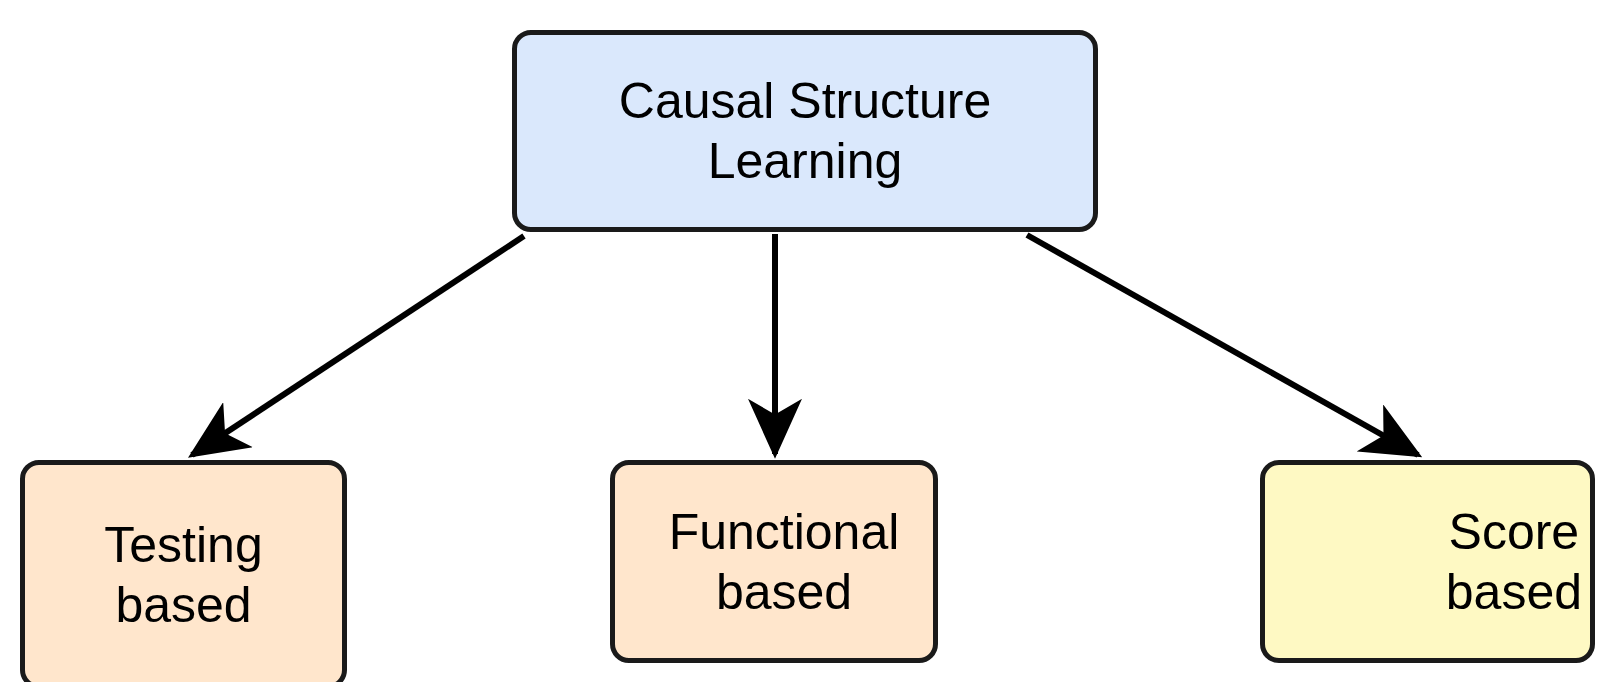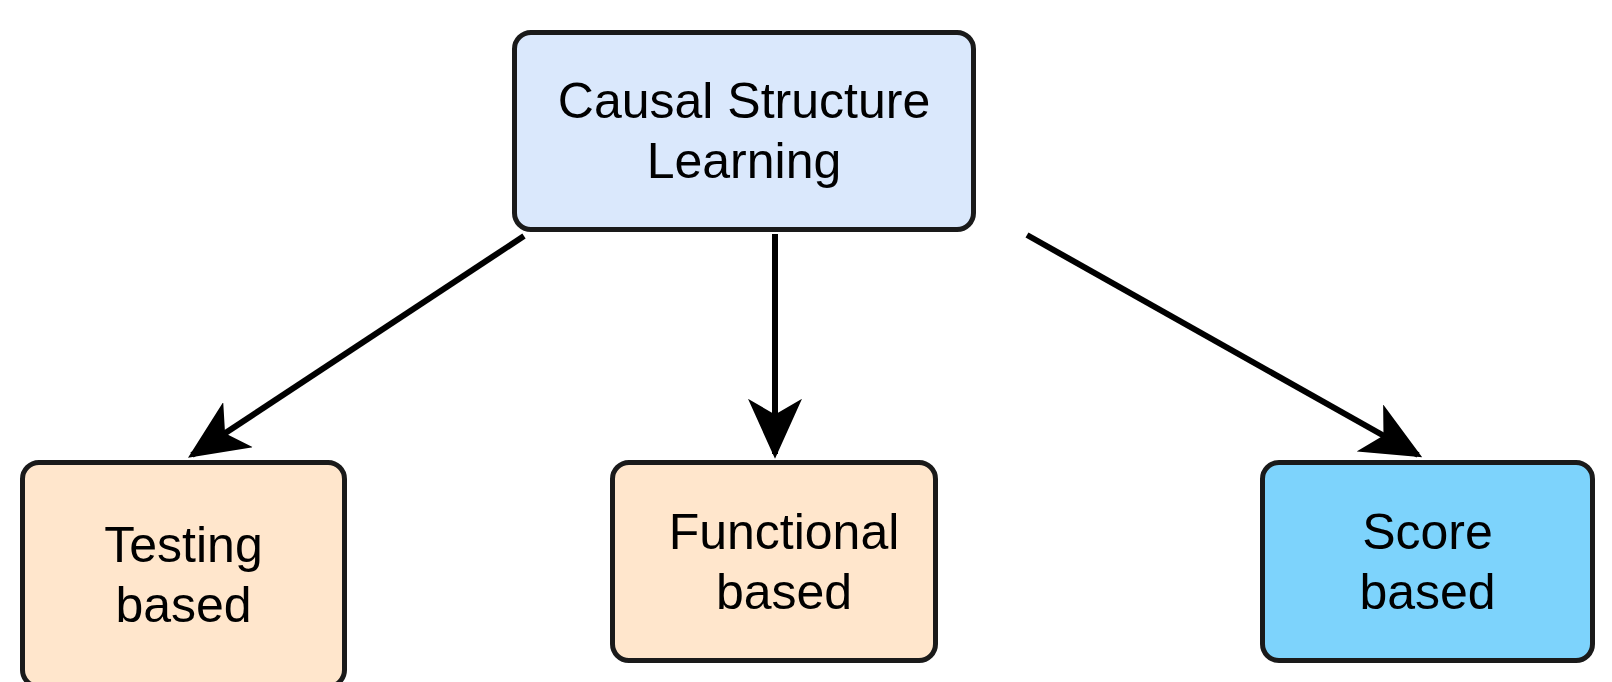--- a/index.html
+++ b/index.html
@@ -39,21 +39,21 @@
     line-height: 60px;
     color: #000000;
     letter-spacing: 0px;
     white-space: pre-line;
     padding: 0 8px;
   }
   
   #node-root {
     left: 512px;
     top: 30px;
-    width: 464px;
+    width: 586px;
     height: 202px;
   }
   
   #node-testing {
     left: 20px;
     top: 460px;
     width: 327px;
     height: 229px;
   }
   #node-functional {
@@ -97,18 +97,18 @@
   <div class="node" id="node-testing" style="background:#ffe6cc;">
     <div class="node-label">Testing
 based</div>
   </div>
 
   <div class="node" id="node-functional" style="background:#ffe6cc;">
     <div class="node-label">Functional
 based</div>
   </div>
 
-  <div class="node" id="node-score" style="background:#7dd3fc;">
+  <div class="node" id="node-score" style="background:#fef9c3;justify-content:flex-end;">
     <div class="node-label">Score
 based</div>
   </div>
 
 </div>
 
 </body></html>

